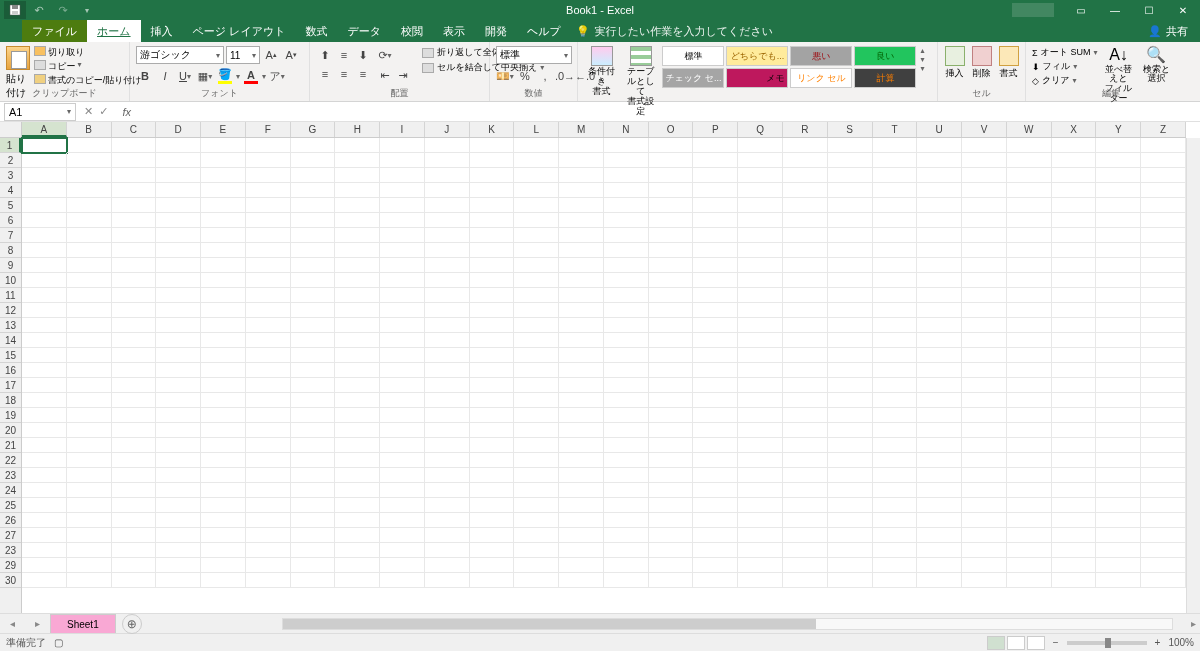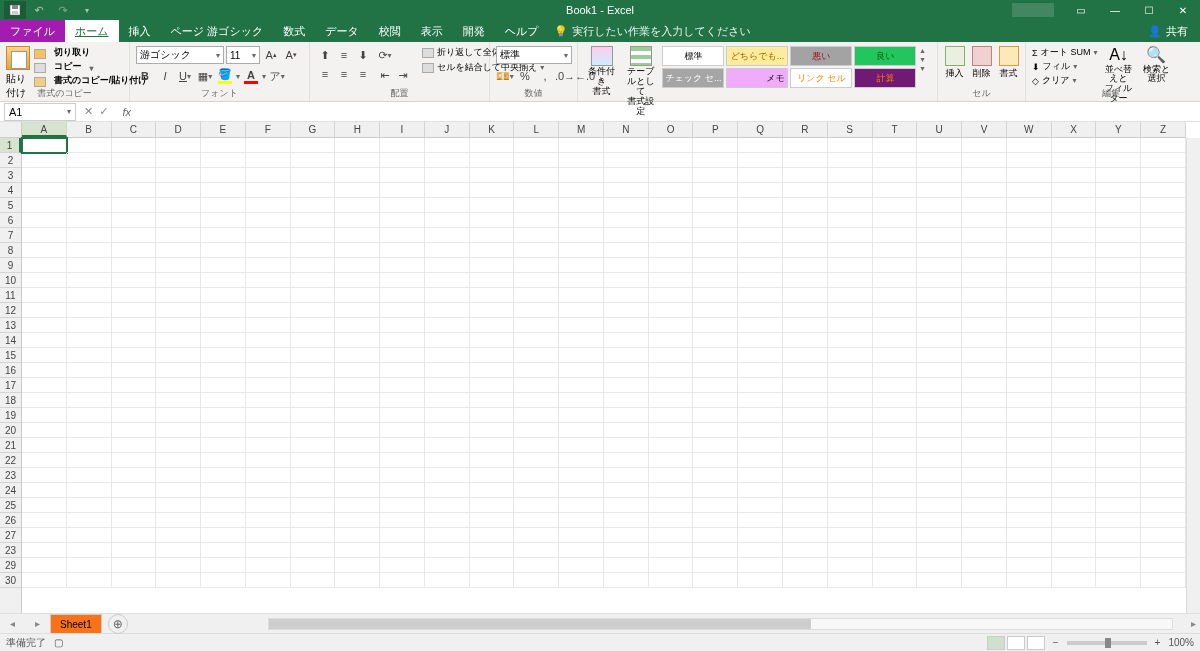--- a/index.html
+++ b/index.html
@@ -10,34 +10,34 @@
 .qat-btn { width: 22px; height: 18px; display: flex; align-items: center; justify-content: center; color: #fff; }
 .qat-save { background: #1a5c38; }
 .title-center { position: absolute; left: 50%; transform: translateX(-50%); font-size: 11px; }
 .title-right { margin-left: auto; display: flex; align-items: center; height: 100%; }
 .user-box { width: 42px; height: 14px; background: rgba(255,255,255,0.15); margin-right: 10px; }
 .win-btn { width: 34px; height: 20px; display: flex; align-items: center; justify-content: center; font-size: 10px; }
 
 .menubar { height: 22px; background: #217346; display: flex; align-items: stretch; color: #fff; font-size: 11px; }
 .mtab { padding: 0 10px; display: flex; align-items: center; cursor: pointer; }
 .mtab.active { background: #fff; color: #217346; text-decoration: underline; }
-.mtab.file { background: #a21caf; }
+.mtab.file { background: #4d7c0f; margin-left: 22px; }
 .tellme { display: flex; align-items: center; gap: 4px; padding: 0 6px; opacity: 0.9; }
 .share-btn { margin-left: auto; padding: 0 12px; display: flex; align-items: center; gap: 4px; }
 
 .ribbon { height: 60px; background: #f3f2f1; border-bottom: 1px solid #d4d4d4; display: flex; font-size: 10px; }
 .rgroup { border-right: 1px solid #e0e0e0; padding: 2px 6px; display: flex; flex-direction: column; position: relative; }
 .rgroup-label { position: absolute; bottom: 1px; left: 0; right: 0; text-align: center; font-size: 9px; color: #666; }
 .rgroup-body { flex: 1; display: flex; align-items: flex-start; gap: 4px; padding-top: 2px; }
 
 .paste-big { width: 30px; display: flex; flex-direction: column; align-items: center; gap: 2px; }
 .paste-icon { width: 24px; height: 24px; background: linear-gradient(#fcd48c,#e8a33d); border: 1px solid #c88a2e; position: relative; }
 .paste-icon::after { content: ""; position: absolute; top: 4px; left: 4px; width: 14px; height: 16px; background: #fff; border: 1px solid #999; }
 .clip-items { display: flex; flex-direction: column; gap: 1px; font-size: 9px; }
-.clip-item { display: flex; align-items: flex-end; gap: 8px; white-space: nowrap; font-weight: bold; }
+.clip-item { display: flex; align-items: flex-start; gap: 2px; white-space: nowrap; }
 .sm-icon { width: 12px; height: 10px; background: #ddd; border: 1px solid #aaa; display: inline-block; }
 
 .font-row1 { display: flex; align-items: center; gap: 2px; }
 .font-sel { width: 88px; height: 18px; border: 1px solid #ababab; background: #fff; font-size: 10px; padding: 0 3px; display: flex; align-items: center; justify-content: space-between; }
 .size-sel { width: 34px; height: 18px; border: 1px solid #ababab; background: #fff; font-size: 10px; padding: 0 3px; display: flex; align-items: center; justify-content: space-between; }
 .ibtn { width: 18px; height: 18px; display: flex; align-items: center; justify-content: center; font-size: 11px; color: #444; }
 .font-row2 { display: flex; align-items: center; gap: 2px; margin-top: 3px; }
 .color-under { width: 14px; height: 3px; display: inline-block; }
 .font-col { display: flex; flex-direction: column; }
 
@@ -76,21 +76,21 @@
 .row-h { height: 15px; border-bottom: 1px solid #d4d4d4; text-align: center; font-size: 10px; line-height: 15px; color: #444; }
 .row-h.sel { background: #d5e3cf; border-right: 2px solid #217346; }
 .cells { position: absolute; left: 22px; top: 16px; right: 14px; bottom: 0; }
 .cell-row { height: 15px; display: flex; }
 .cell { width: 45px; height: 15px; border-right: 1px solid #e8e8e8; border-bottom: 1px solid #e8e8e8; }
 .cell.active { outline: 2px solid #217346; outline-offset: -1px; }
 .vscroll { position: absolute; right: 0; top: 16px; width: 14px; bottom: 0; background: #f0f0f0; border-left: 1px solid #ddd; }
 
 .sheet-tabs { height: 20px; background: #f0f0f0; border-top: 1px solid #ddd; display: flex; align-items: center; font-size: 10px; }
 .nav-arrows { width: 50px; display: flex; justify-content: space-around; color: #888; }
-.sheet-tab { padding: 0 9px; height: 19px; background: #f97316; border: 1px solid #ccc; border-bottom: none; display: flex; align-items: center; }
+.sheet-tab { padding: 0 16px; height: 19px; background: #f9a8d4; border: 1px solid #ccc; border-bottom: none; display: flex; align-items: center; }
 .add-sheet { width: 20px; height: 20px; display: flex; align-items: center; justify-content: center; color: #666; margin-left: 6px; border: 1px solid #ccc; border-radius: 50%; font-size: 12px; }
 .hscroll-track { flex: 1; margin: 0 14px 0 140px; height: 12px; background: #f8f8f8; border: 1px solid #ddd; position: relative; }
 .hscroll-thumb { position: absolute; left: 0; top: 0; width: 60%; height: 100%; background: #cdcdcd; }
 
 .statusbar { height: 18px; background: #f0f0f0; border-top: 1px solid #ddd; display: flex; align-items: center; font-size: 10px; padding: 0 6px; color: #555; }
 .status-right { margin-left: auto; display: flex; align-items: center; gap: 8px; }
 .view-btns { display: flex; gap: 2px; }
 .vbtn { width: 18px; height: 14px; border: 1px solid #ccc; background: #fff; }
 .vbtn.active { background: #d0e0d0; }
 .zoom-slider { width: 80px; height: 4px; background: #ccc; position: relative; }
@@ -124,21 +124,21 @@
     <div class="user-box"></div>
     <div class="win-btn">▭</div>
     <div class="win-btn">—</div>
     <div class="win-btn">☐</div>
     <div class="win-btn">✕</div>
   </div>
 </div>
 
 <div class="menubar">
   <div class="mtab file">ファイル</div>
-  <div id="mtabs" style="display: contents;"><div class="mtab active">ホーム</div><div class="mtab">挿入</div><div class="mtab">ページ 游ゴシック</div><div class="mtab">数式</div><div class="mtab">データ</div><div class="mtab">校閲</div><div class="mtab">表示</div><div class="mtab">開発</div><div class="mtab">ヘルプ</div></div>
+  <div id="mtabs" style="display: contents;"><div class="mtab active">ホーム</div><div class="mtab">挿入</div><div class="mtab">ページ レイアウト</div><div class="mtab">数式</div><div class="mtab">データ</div><div class="mtab">校閲</div><div class="mtab">表示</div><div class="mtab">開発</div><div class="mtab">ヘルプ</div></div>
   <div class="tellme">
     <span>💡</span>
     <span>実行したい作業を入力してください</span>
   </div>
   <div class="share-btn">
     <span>👤</span>
     <span>共有</span>
   </div>
 </div>
 
@@ -159,21 +159,21 @@
             <span class="sm-icon"></span>
             <span>コピー</span>
             <span class="dd">▾</span>
           </div>
         <div class="clip-item">
             <span class="sm-icon" style="background:#f0d080"></span>
             <span>書式のコピー/貼り付け</span>
           </div>
       </div>
     </div>
-    <div class="rgroup-label">書式のコピー</div>
+    <div class="rgroup-label">クリップボード</div>
   </div>
 
   <div class="rgroup" style="width:180px">
     <div class="rgroup-body">
         <div class="font-col">
       <div class="font-row1">
         <div class="font-sel">
               <span>游ゴシック</span>
               <span class="dd">▾</span>
             </div>
@@ -275,23 +275,23 @@
         <div class="style-ico" style="background:repeating-linear-gradient(#9c9 0 4px,#fff 4px 8px)"></div>
         <span style="white-space:pre-line">テーブルとして
 書式設定</span>
       </div>
       <div class="styles-gallery" id="style-gallery">
           <div class="style-cell" style="background: rgb(255, 255, 255); color: rgb(0, 0, 0);">標準</div>
           <div class="style-cell" style="background: rgb(255, 235, 156); color: rgb(156, 101, 0);">どちらでも...</div>
           <div class="style-cell" style="background: #a3a3a3; color: rgb(156, 0, 6);">悪い</div>
           <div class="style-cell" style="background: #22c55e; color: rgb(0, 97, 0);">良い</div>
           <div class="style-cell" style="background: rgb(165, 165, 165); color: rgb(255, 255, 255);">チェック セ...</div>
-          <div class="style-cell" style="background: #f0abfc; color: rgb(0, 0, 0); padding-left: 36px;">メモ</div>
+          <div class="style-cell" style="background: #be185d; color: rgb(0, 0, 0); padding-left: 36px;">メモ</div>
           <div class="style-cell" style="background: rgb(255, 255, 255); color: rgb(255, 128, 1);">リンク セル</div>
-          <div class="style-cell" style="background: #701a75; color: rgb(250, 125, 0);">計算</div>
+          <div class="style-cell" style="background: #404040; color: rgb(250, 125, 0);">計算</div>
         </div>
       <div style="display:flex;flex-direction:column;justify-content:center;width:12px;color:#666">
         <span style="font-size:8px">▴</span>
         <span style="font-size:8px">▾</span>
         <span style="font-size:8px">▾</span>
       </div>
     </div>
   </div>
 
   <div class="rgroup" style="width:88px">

